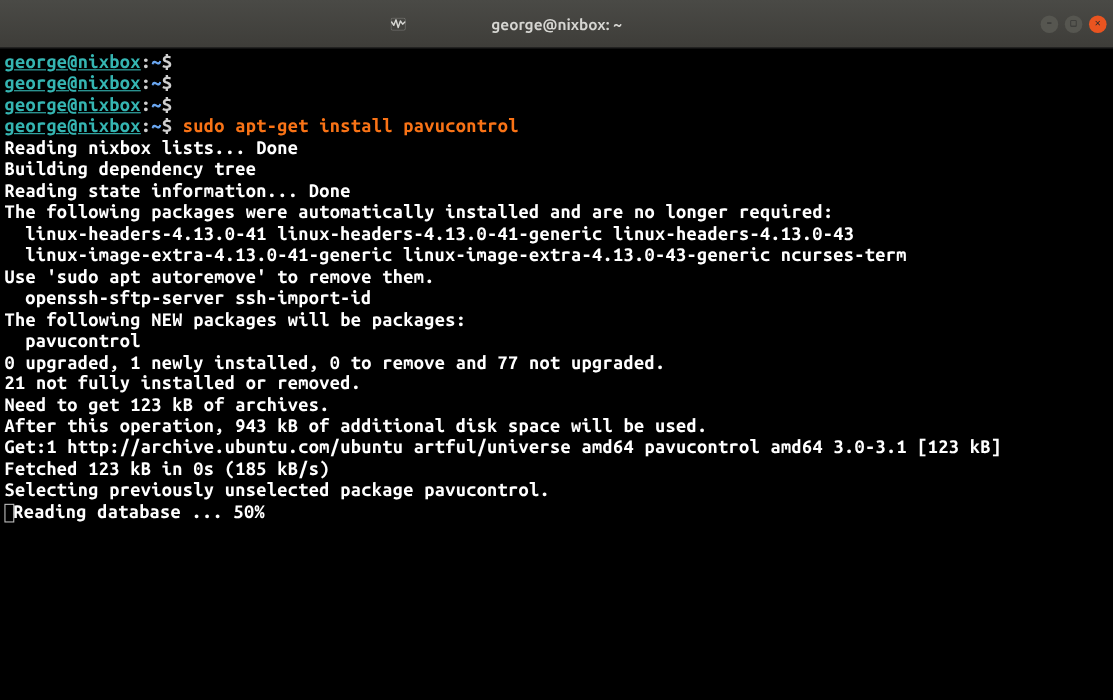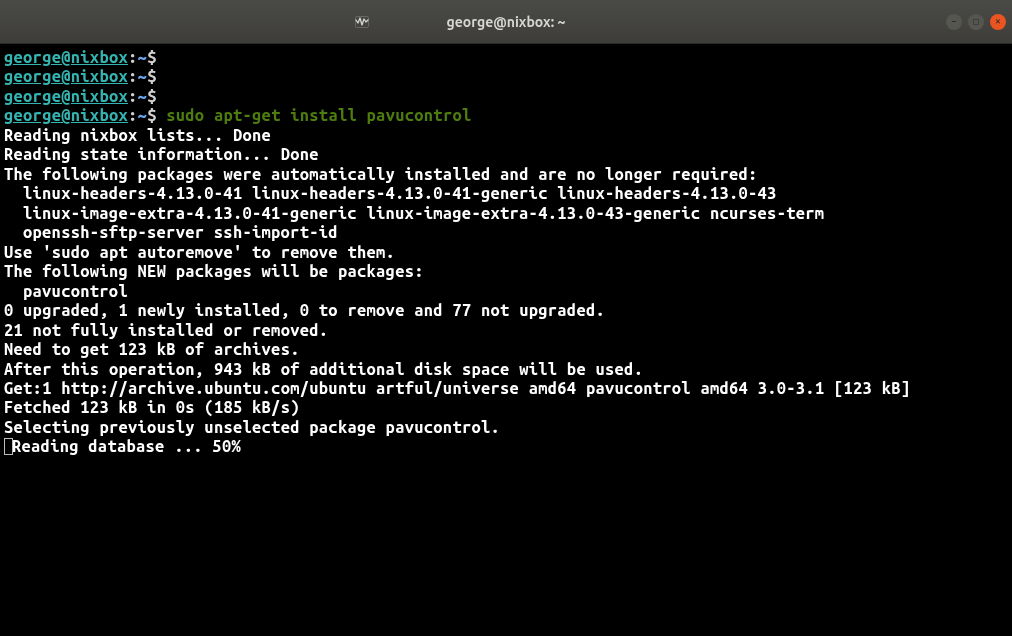--- a/index.html
+++ b/index.html
@@ -73,21 +73,21 @@
       padding: 4px 4px;
       line-height: 1.18;
       letter-spacing: 0.3px;
       font-weight: 600;
     }
     .line { white-space: pre; }
     .prompt .user { color: #35b5b2; text-decoration: underline; }
     .prompt .colon { color: #cfcfcf; }
     .prompt .path { color: #6aa6f0; }
     .prompt .dollar { color: #cfcfcf; }
-    .cmd { color: #4d7c0f; }
+    .cmd { color: #f97316; }
     .out { color: #ffffff; }
     .indent { padding-left: 19px; display: inline-block; }
     .cursor-box {
       display: inline-block;
       width: 9px;
       height: 17px;
       border: 1px solid #bdbdbd;
       margin-right: -1px;
       vertical-align: text-bottom;
     }
@@ -120,26 +120,27 @@
 
   <div class="line prompt"><span class="user">george@nixbox</span><span class="colon">:</span><span class="path">~</span><span class="dollar">$</span></div>
 
   <div class="line prompt"><span class="user">george@nixbox</span><span class="colon">:</span><span class="path">~</span><span class="dollar">$</span></div>
 
   <div class="line prompt"><span class="user">george@nixbox</span><span class="colon">:</span><span class="path">~</span><span class="dollar">$</span></div>
 
   <div class="line prompt"><span class="user">george@nixbox</span><span class="colon">:</span><span class="path">~</span><span class="dollar">$</span><span class="cmd"> </span><span class="cmd">sudo apt-get install pavucontrol</span></div>
 
   <div class="line out">Reading nixbox lists... Done</div>
+  <div class="line out">Building dependency tree</div>
   <div class="line out">Reading state information... Done</div>
   <div class="line out">The following packages were automatically installed and are no longer required:</div>
   <div class="line out"><span class="indent">linux-headers-4.13.0-41 linux-headers-4.13.0-41-generic linux-headers-4.13.0-43</span></div>
   <div class="line out"><span class="indent">linux-image-extra-4.13.0-41-generic linux-image-extra-4.13.0-43-generic ncurses-term</span></div>
+  <div class="line out">Use 'sudo apt autoremove' to remove them.</div>
   <div class="line out"><span class="indent">openssh-sftp-server ssh-import-id</span></div>
-  <div class="line out">Use 'sudo apt autoremove' to remove them.</div>
   <div class="line out">The following NEW packages will be packages:</div>
   <div class="line out"><span class="indent">pavucontrol</span></div>
   <div class="line out">0 upgraded, 1 newly installed, 0 to remove and 77 not upgraded.</div>
   <div class="line out">21 not fully installed or removed.</div>
   <div class="line out">Need to get 123 kB of archives.</div>
   <div class="line out">After this operation, 943 kB of additional disk space will be used.</div>
   <div class="line out">Get:1 http://archive.ubuntu.com/ubuntu artful/universe amd64 pavucontrol amd64 3.0-3.1 [123 kB]</div>
   <div class="line out">Fetched 123 kB in 0s (185 kB/s)</div>
   <div class="line out">Selecting previously unselected package pavucontrol.</div>
   <div class="line out"><span class="cursor-box"></span><span>Reading database ... 50%</span></div>

